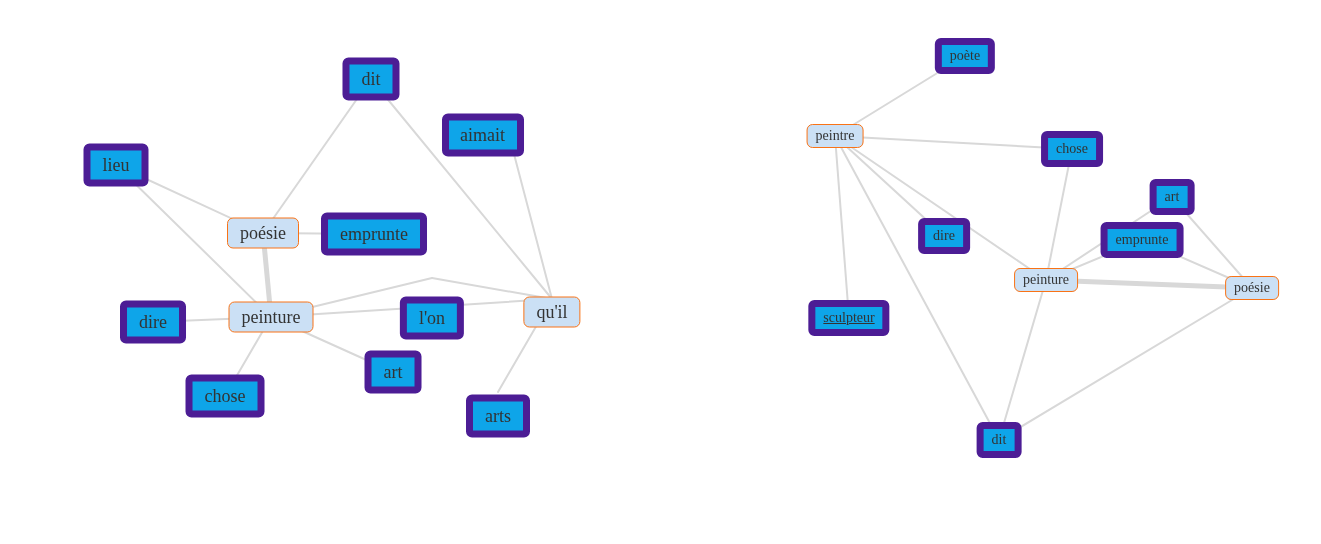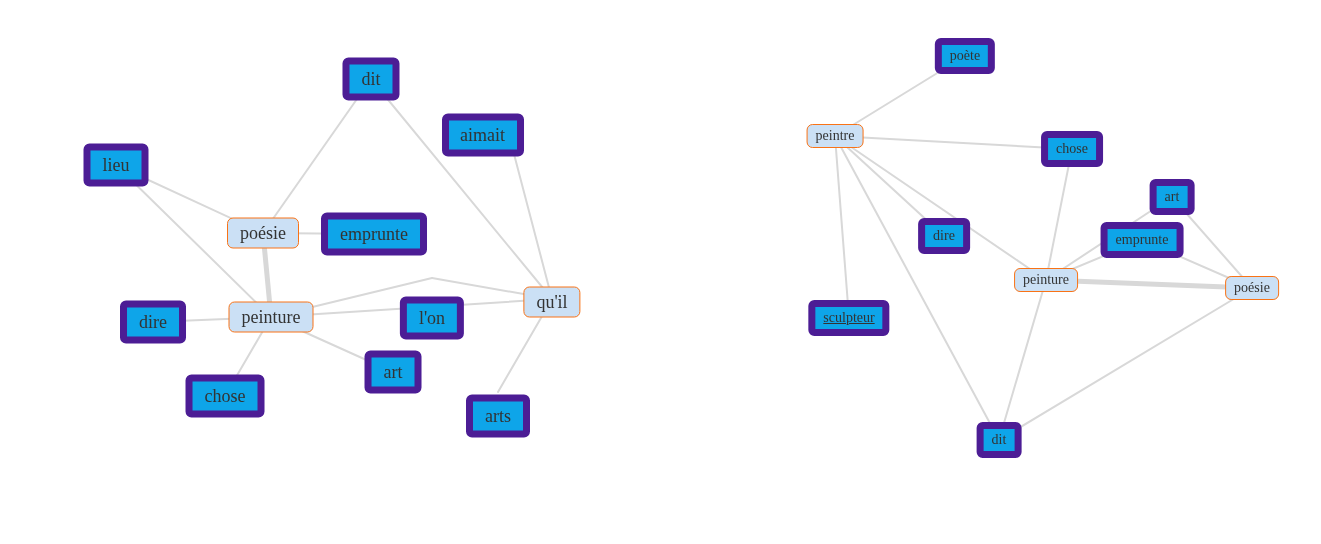--- a/index.html
+++ b/index.html
@@ -96,21 +96,21 @@
       </div>
       <div class="node orange" style="left: 374px; top: 234px;">
         <span>emprunte</span>
       </div>
       <div class="node orange" style="left: 432px; top: 278px; margin-top: 40px;">
         <span>l'on</span>
       </div>
       <div class="node blue" style="left: 271px; top: 317px;">
         <span>peinture</span>
       </div>
-      <div class="node blue" style="left: 552px; top: 302px;">
+      <div class="node blue" style="left: 552px; top: 312px;">
         <span>qu'il</span>
       </div>
       <div class="node orange" style="left: 153px; top: 322px;">
         <span>dire</span>
       </div>
       <div class="node orange" style="left: 393px; top: 372px;">
         <span>art</span>
       </div>
       <div class="node orange" style="left: 498px; top: 416px;">
         <span>arts</span>

